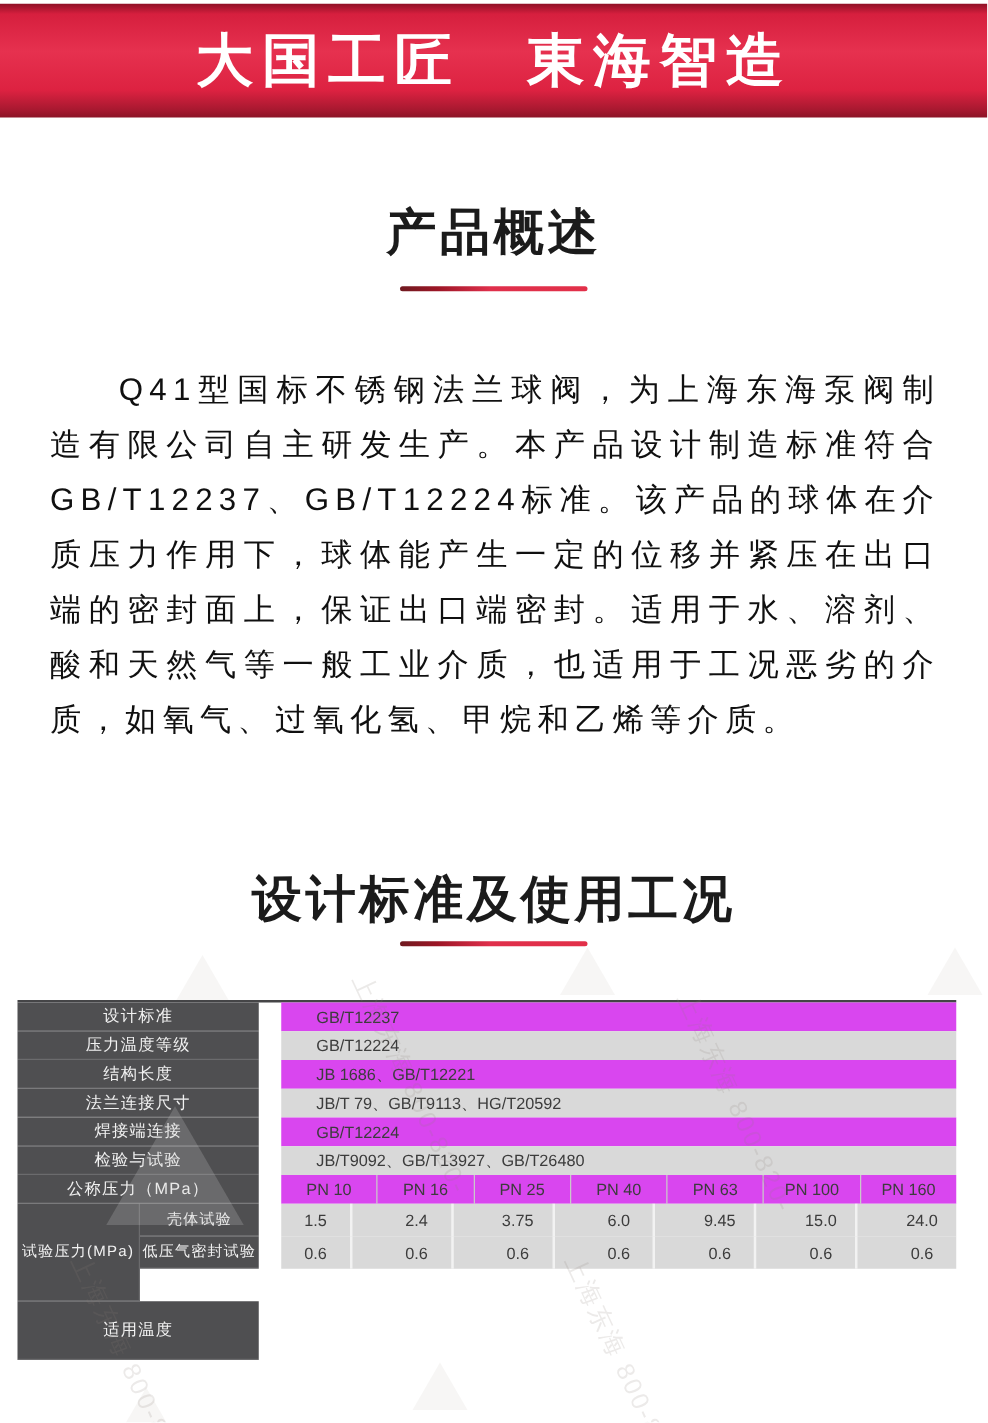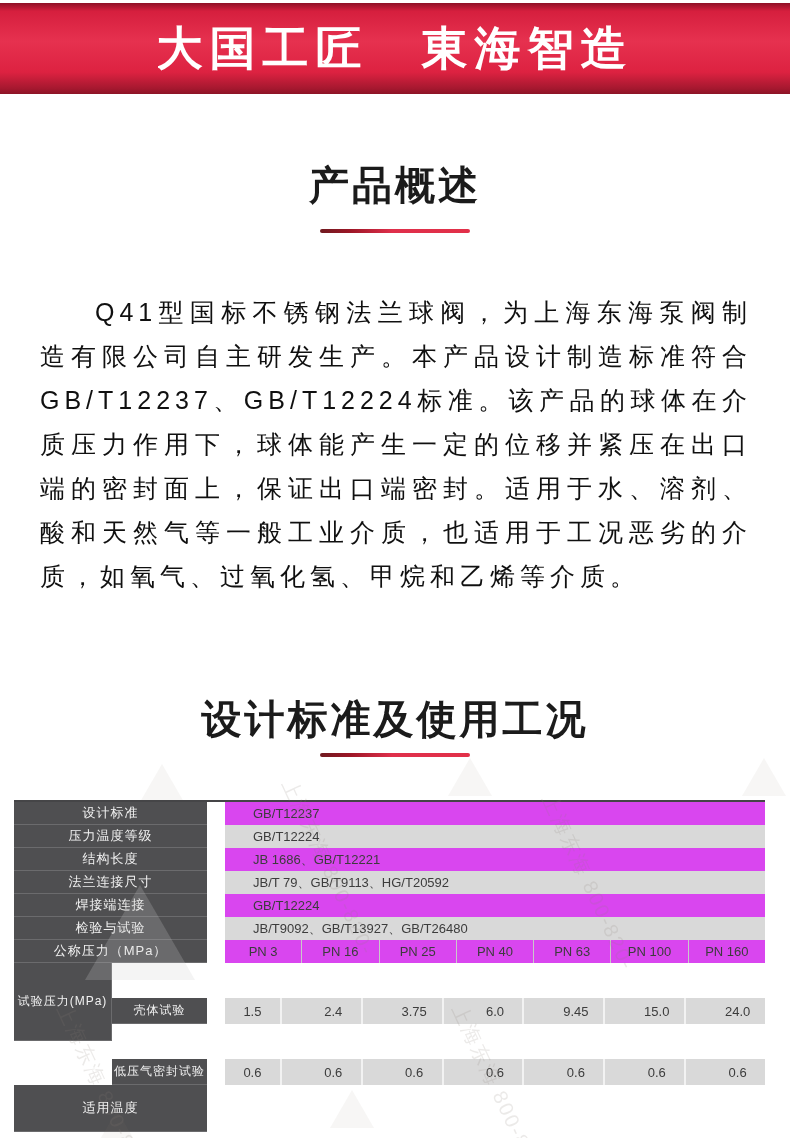--- a/index.html
+++ b/index.html
@@ -24,21 +24,21 @@
   .u2 { top:753px; }
 
   
   .para { position:absolute; top:290px; left:40px; width:712px;
     font-size:25px; color:#101010; line-height:44px; letter-spacing:5px;
     text-align:justify; text-indent:2.2em; font-weight:500; }
 
   
   .spec-table { position:absolute; top:800px; left:14px; width:751px; border-top:2px solid #454547; }
   .trow { display:flex; width:100%;gap:18px; }
-  .h23 { height:23px; } .h26 { height:26px;margin-top:35px; } .h31 { height:47px; } .h34 { height:34px; }
+  .h23 { height:23px; } .h26 { height:26px; } .h31 { height:47px; } .h34 { height:34px; }
   .lbl { background:#4f4f51; color:#f2f2f2; display:flex; align-items:center; justify-content:center;
     font-size:13px; letter-spacing:1px; border-bottom:1px solid rgba(255,255,255,0.16); white-space:nowrap; }
   .lbl-full { width:193px; }
   .lbl-group { width:98px; font-size:12px; border-right:1px solid rgba(255,255,255,0.16); }
   .lbl-sub { width:95px; font-size:12px; }
   .val { flex:1; display:flex; align-items:center; font-size:13px; color:#3c3c3c; padding-left:28px; }
   .val-sm { font-size:12px; }
   .bg-white { background:#d946ef; }
   .bg-gray { background:#d9d9d9; }
   .pcell { flex:1; display:flex; align-items:center; justify-content:center; font-size:13px; color:#3c3c3c; padding-left:0; }
@@ -97,21 +97,21 @@
       <div class="val bg-white">GB/T12224</div>
     </div>
     <div class="trow h23">
       <div class="lbl lbl-full">检验与试验</div>
       <div class="val bg-gray">JB/T9092、GB/T13927、GB/T26480</div>
     </div>
 
     <div class="trow h23">
       <div class="lbl lbl-full">公称压力（MPa）</div>
       <div class="vals bg-white">
-        <div class="pcell">PN 3</div>
+        <div class="pcell">PN 10</div>
         <div class="pcell">PN 16</div>
         <div class="pcell">PN 25</div>
         <div class="pcell">PN 40</div>
         <div class="pcell">PN 63</div>
         <div class="pcell">PN 100</div>
         <div class="pcell">PN 160</div>
       </div>
     </div>
 
     <div style="display:flex;">

